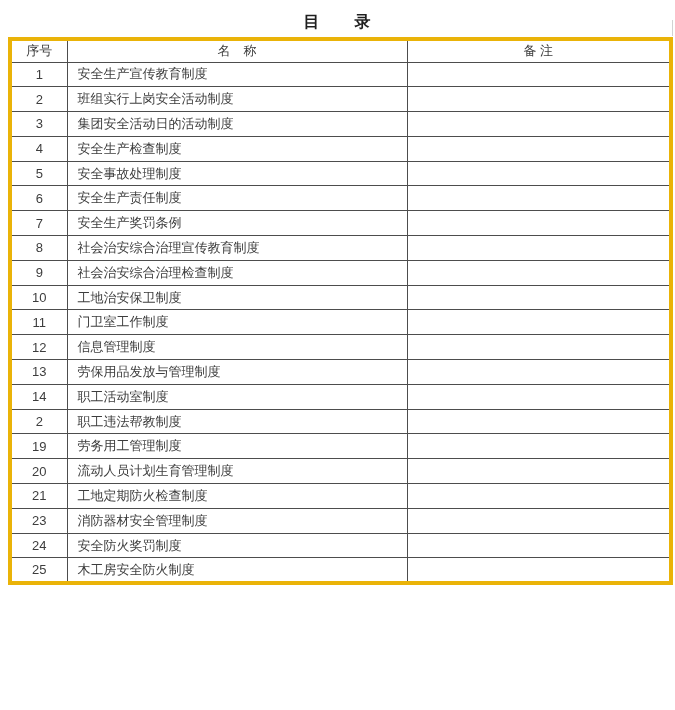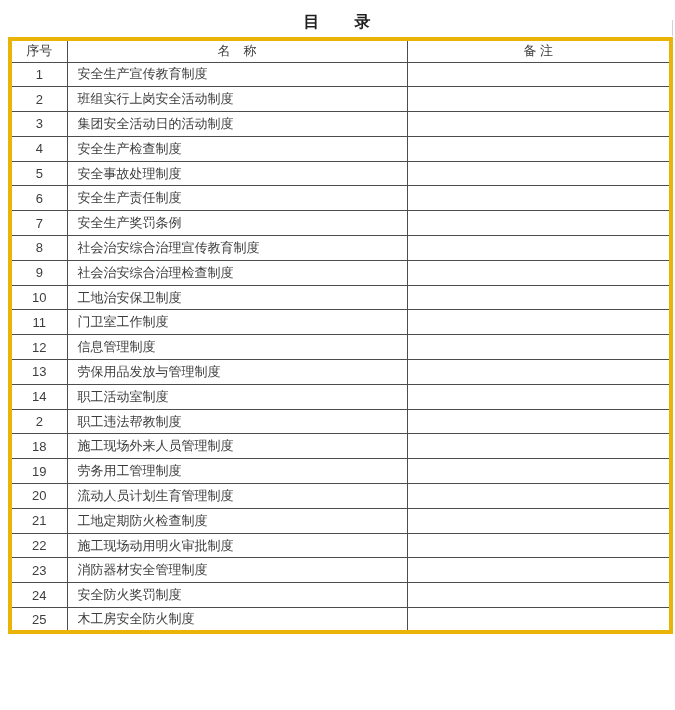--- a/index.html
+++ b/index.html
@@ -162,45 +162,35 @@
           <td class="col-no">14</td>
           <td class="col-name">职工活动室制度</td>
           <td class="col-remark"></td>
         </tr>
         <tr>
           <td class="col-no">2</td>
           <td class="col-name">职工违法帮教制度</td>
           <td class="col-remark"></td>
         </tr>
         <tr>
-          <td class="col-no">18</td>
-          <td class="col-name">施工现场外来人员管理制度</td>
-          <td class="col-remark"></td>
-        </tr>
-        <tr>
           <td class="col-no">19</td>
           <td class="col-name">劳务用工管理制度</td>
           <td class="col-remark"></td>
         </tr>
         <tr>
           <td class="col-no">20</td>
           <td class="col-name">流动人员计划生育管理制度</td>
           <td class="col-remark"></td>
         </tr>
         <tr>
           <td class="col-no">21</td>
           <td class="col-name">工地定期防火检查制度</td>
           <td class="col-remark"></td>
         </tr>
         <tr>
-          <td class="col-no">22</td>
-          <td class="col-name">施工现场动用明火审批制度</td>
-          <td class="col-remark"></td>
-        </tr>
-        <tr>
           <td class="col-no">23</td>
           <td class="col-name">消防器材安全管理制度</td>
           <td class="col-remark"></td>
         </tr>
         <tr>
           <td class="col-no">24</td>
           <td class="col-name">安全防火奖罚制度</td>
           <td class="col-remark"></td>
         </tr>
         <tr>

